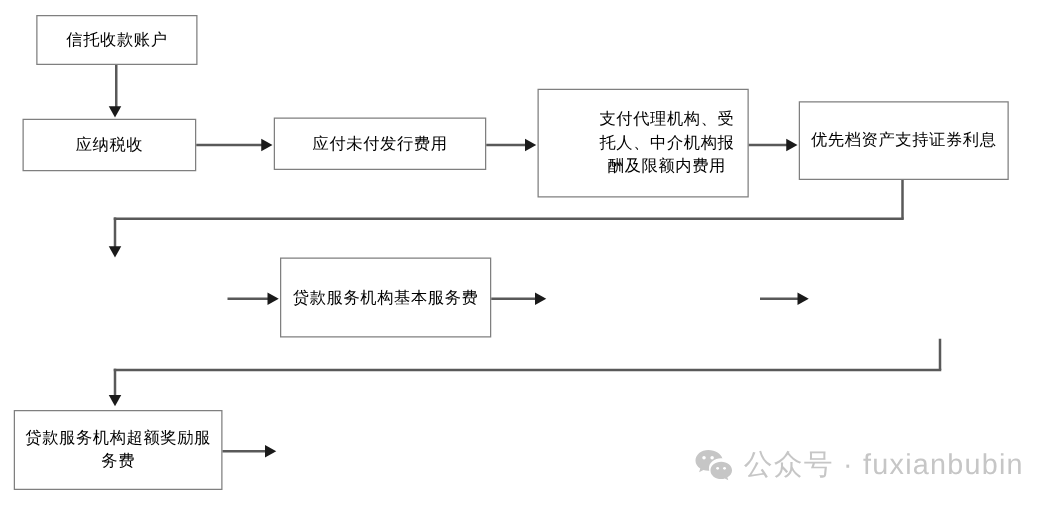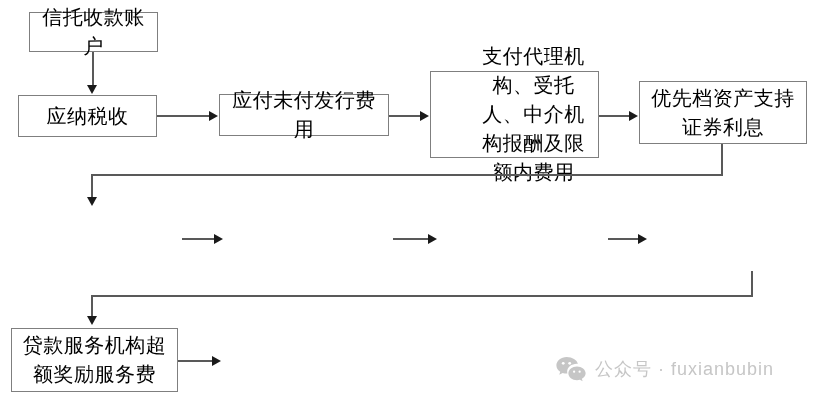--- a/index.html
+++ b/index.html
@@ -14,21 +14,21 @@
   .node{
     position:absolute;
     box-sizing:border-box;
     border:1px solid #7f7f7f;
     background:#ffffff;
     color:#000000;
     display:flex;
     align-items:center;
     justify-content:center;
     text-align:center;
-    font-size:20px;
+    font-size:13px;
     line-height:1.45;
     letter-spacing:0.5px;
     padding:2px 6px;
   }
   .node span{display:block;width:100%;}
 
   
   .ln{position:absolute;background:#595959;}
   .ln.h{height:1.6px;}
   .ln.v{width:1.6px;}
@@ -44,21 +44,21 @@
     border-right:5px solid transparent;
     border-top:9px solid #1a1a1a;
   }
 
   
   #watermark{
     position:absolute;
     left:556px;top:356px;
     display:flex;align-items:center;
     color:#c6c6c6;
-    font-size:18px;
+    font-size:23px;
     letter-spacing:1px;
     white-space:nowrap;
     user-select:none;
   }
   #watermark .wm-icon{
     width:30px;height:26px;
     margin-right:9px;
     flex:0 0 auto;
     display:block;
   }
@@ -83,20 +83,23 @@
 
   <div class="node" style="left:430px;top:71px;width:169px;height:87px;padding-left:44px;">
     <span>支付代理机构、受托人、中介机构报酬及限额内费用</span>
   </div>
 
   <div class="node" style="left:639px;top:81px;width:168px;height:63px;">
     <span>优先档资产支持证券利息</span>
   </div>
 
 
+  <div class="node" style="left:224px;top:206px;width:169px;height:64px;">
+    <span>贷款服务机构基本服务费</span>
+  </div>
 
 
 
   <div class="node" style="left:11px;top:328px;width:167px;height:64px;align-items:center;">
     <span>贷款服务机构超额奖励服务费</span>
   </div>
 
 
   <div class="ln v" style="left:92px;top:52px;height:34px;"></div>
   <div class="arrow down" style="left:87px;top:85px;"></div>

